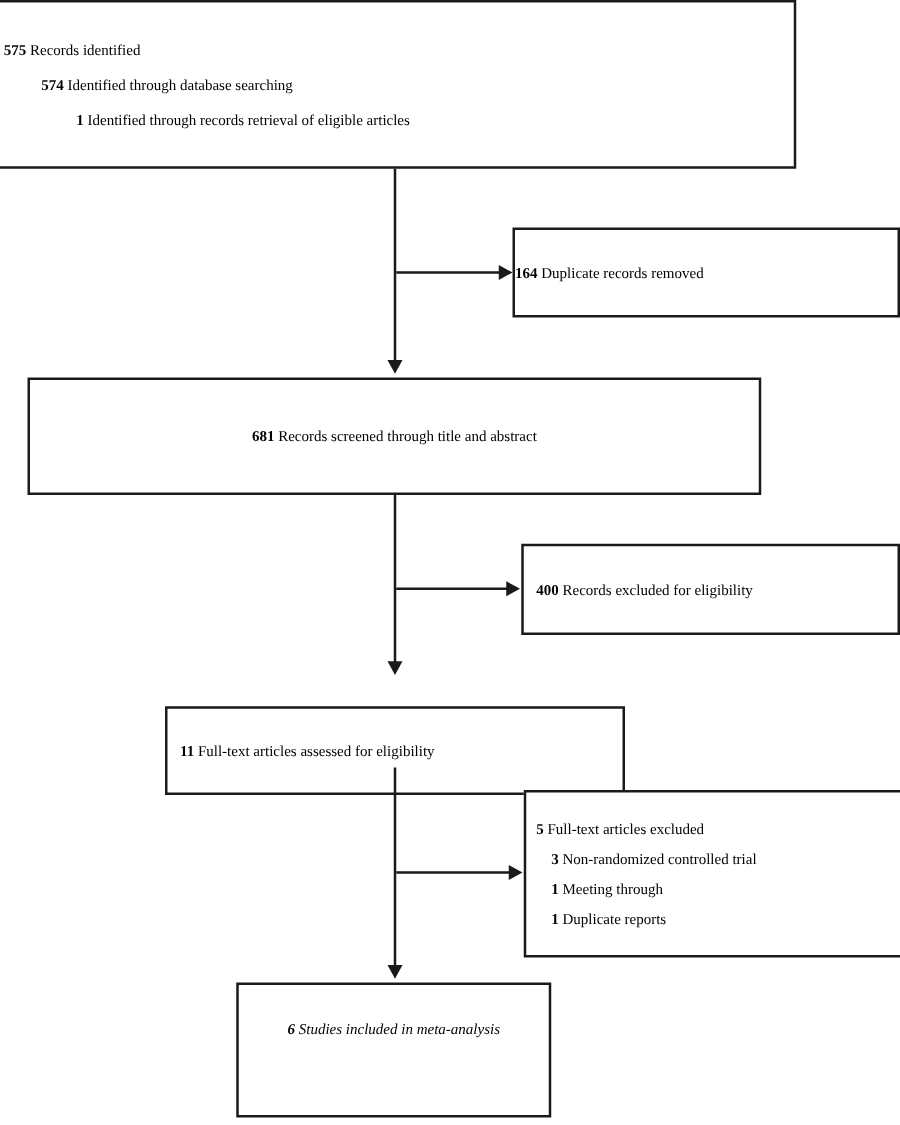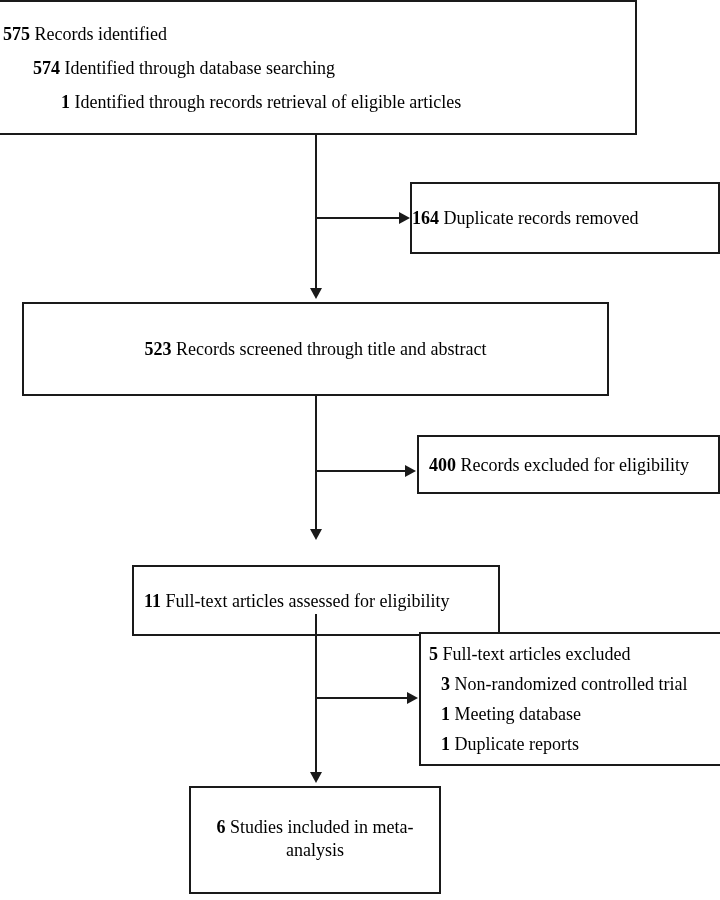--- a/index.html
+++ b/index.html
@@ -19,21 +19,21 @@
   .box {
     position: absolute;
     box-sizing: border-box;
     border: 2px solid #1a1a1a;
     background: #ffffff;
     display: flex;
     flex-direction: column;
     justify-content: center;
   }
   .box .line {
-    font-size: 18px;
+    font-size: 12px;
     line-height: 1.0;
     white-space: nowrap;
   }
   .box .line b {
     font-weight: bold;
   }
   
   #box-identified {
     left: -3px;
     top: 0px;
@@ -62,21 +62,21 @@
     width: 587px;
     height: 94px;
     align-items: center;
   }
 
   
   #box-excluded {
     left: 417px;
     top: 435px;
     width: 303px;
-    height: 59px;
+    height: 73px;
     padding-left: 10px;
   }
 
   
   #box-fulltext {
     left: 132px;
     top: 565px;
     width: 368px;
     height: 71px;
     padding-left: 10px;
@@ -97,20 +97,21 @@
 
   
   #box-included {
     left: 189px;
     top: 786px;
     width: 252px;
     height: 108px;
     align-items: center;
     justify-content: flex-start;
     padding-top: 28px;
+    font-style: italic;
   }
   #box-included .line {
     white-space: normal;
     text-align: center;
     line-height: 1.25;
     width: 200px;
   }
 
   
   .vline {
@@ -183,21 +184,21 @@
 
   <div class="box" id="box-duplicates">
     <div class="line">
       <b>164</b>
       <span>Duplicate records removed</span>
     </div>
   </div>
 
   <div class="box" id="box-screened">
     <div class="line">
-      <b>523</b>
+      <b>681</b>
       <span>Records screened through title and abstract</span>
     </div>
   </div>
 
   <div class="vline" id="stem-2"></div>
   <div class="hline" id="branch-2"></div>
   <div class="arrow-right" id="branch-arrow-2"></div>
   <div class="arrow-down" id="arrow-2"></div>
 
   <div class="box" id="box-excluded">
@@ -223,21 +224,21 @@
     <div class="line l0">
       <b>5</b>
       <span>Full-text articles excluded</span>
     </div>
     <div class="line sub">
       <b>3</b>
       <span>Non-randomized controlled trial</span>
     </div>
     <div class="line sub">
       <b>1</b>
-      <span>Meeting database</span>
+      <span>Meeting through</span>
     </div>
     <div class="line sub">
       <b>1</b>
       <span>Duplicate reports</span>
     </div>
   </div>
 
   <div class="box" id="box-included">
     <div class="line">
       <b>6</b>

